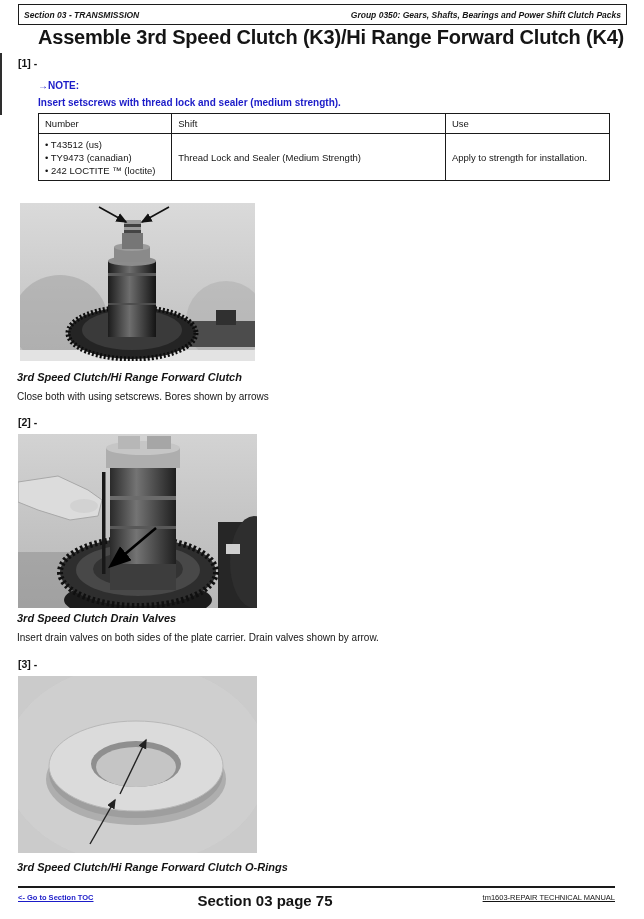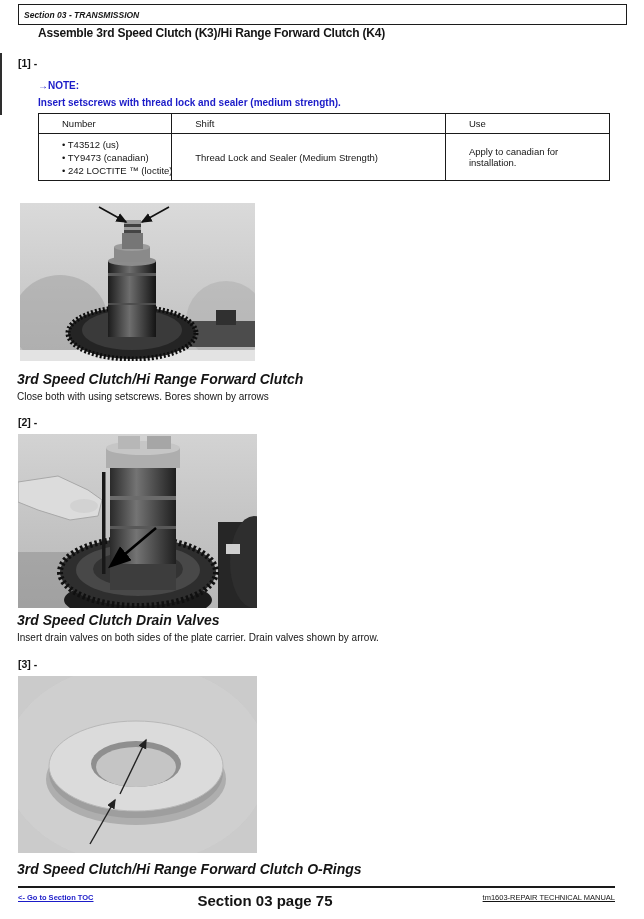--- a/index.html
+++ b/index.html
@@ -7,63 +7,64 @@
     width:644px;height:919px;position:relative;background:#ffffff;
     font-family:"Liberation Sans",sans-serif;color:#151515;overflow:hidden;
   }
   .abs{position:absolute;}
   
   .header-box{
     left:18px;top:4px;width:597px;height:19px;border:1px solid #1c1c1c;
     display:flex;justify-content:space-between;align-items:center;padding:0 5px;
   }
   .header-box span{font-size:8.5px;font-weight:bold;font-style:italic;white-space:nowrap;}
-  .page-title{left:38px;top:26px;width:590px;font-size:12px;font-weight:bold;letter-spacing:-0.2px;}
+  .page-title{left:38px;top:26px;width:590px;font-size:20px;font-weight:bold;letter-spacing:-0.2px;}
   
   .step-label{font-size:10.5px;font-weight:bold;}
   .s1{left:18px;top:57px;}
   .s2{left:18px;top:416px;}
   .s3{left:18px;top:658px;}
   .note-heading{left:38px;top:80px;font-size:10px;font-weight:bold;}
   .note-text{left:38px;top:97px;font-size:10px;font-weight:bold;}
   
   .parts-table{left:38px;top:113px;width:572px;border-collapse:collapse;table-layout:fixed;}
   .parts-table th,.parts-table td{
     border:1px solid #1a1a1a;font-size:9.5px;text-align:left;vertical-align:middle;
-    padding:3px 23px;font-weight:normal;
+    padding:3px 6px;font-weight:normal;
   }
   .parts-table th{height:13px;}
   .parts-table td{height:40px;margin-left:44px;}
   .col-number{width:130px;}
   .col-name{width:267px;}
   .col-use{width:160px;}
   .num-item{display:block;line-height:13px;white-space:nowrap;}
   
   .photo{left:20px;display:block;}
   .ph1{top:203px;}
   .ph2{left:18px;top:434px;}
   .ph3{left:18px;top:676px;}
-  .fig-caption{left:17px;font-size:14px;font-weight:bold;font-style:italic;white-space:nowrap;}
+  .fig-caption{left:17px;font-size:11px;font-weight:bold;font-style:italic;white-space:nowrap;}
   .cap1{top:371px;} .cap2{top:612px;} .cap3{top:861px;}
   .fig-desc{left:17px;font-size:10px;white-space:nowrap;}
   .desc1{top:391px;} .desc2{top:632px;}
   
   .footer-divider{left:18px;top:886px;width:597px;height:2px;background:#1a1a1a;}
   .toc-link{left:18px;top:893px;font-size:7.5px;font-weight:bold;text-decoration:underline;cursor:pointer;}
   .page-number{left:180px;top:892px;width:170px;text-align:center;font-size:15px;font-weight:bold;}
   .manual-name{left:380px;top:893px;width:235px;text-align:right;font-size:7.5px;text-decoration:underline;}
   .scan-artifact{left:0;top:53px;width:2px;height:62px;background:#2e2e2e;}
 </style>
 </head>
 <body>
 
 <div class="abs scan-artifact"></div>
 
 <div class="abs header-box">
   <span>Section 03 - TRANSMISSION</span>
+  <span>Group 0350: Gears, Shafts, Bearings and Power Shift Clutch Packs</span>
 </div>
 
 <div class="abs page-title">Assemble 3rd Speed Clutch (K3)/Hi Range Forward Clutch (K4)</div>
 
 <div class="abs step-label s1">[1] -</div>
 <div class="abs note-heading" style="color:#1b1bc8">→NOTE:</div>
 <div class="abs note-text" style="color:#1b1bc8">Insert setscrews with thread lock and sealer (medium strength).</div>
 
 <table class="abs parts-table">
   <colgroup>
@@ -79,21 +80,21 @@
     </tr>
   </thead>
   <tbody>
     <tr>
       <td>
         <span class="num-item">• T43512 (us)</span>
         <span class="num-item">• TY9473 (canadian)</span>
         <span class="num-item">• 242 LOCTITE ™ (loctite)</span>
       </td>
       <td>Thread Lock and Sealer (Medium Strength)</td>
-      <td>Apply to canadian for installation.</td>
+      <td>Apply to strength for installation.</td>
     </tr>
   </tbody>
 </table>
 
 <svg class="abs photo ph1" width="235" height="158" viewBox="0 0 235 158">
   <defs>
     <linearGradient id="p1bg" x1="0" y1="0" x2="0" y2="1">
       <stop offset="0" stop-color="#dadada"></stop>
         <stop offset="1" stop-color="#bfbfbf"></stop>
     </linearGradient>

